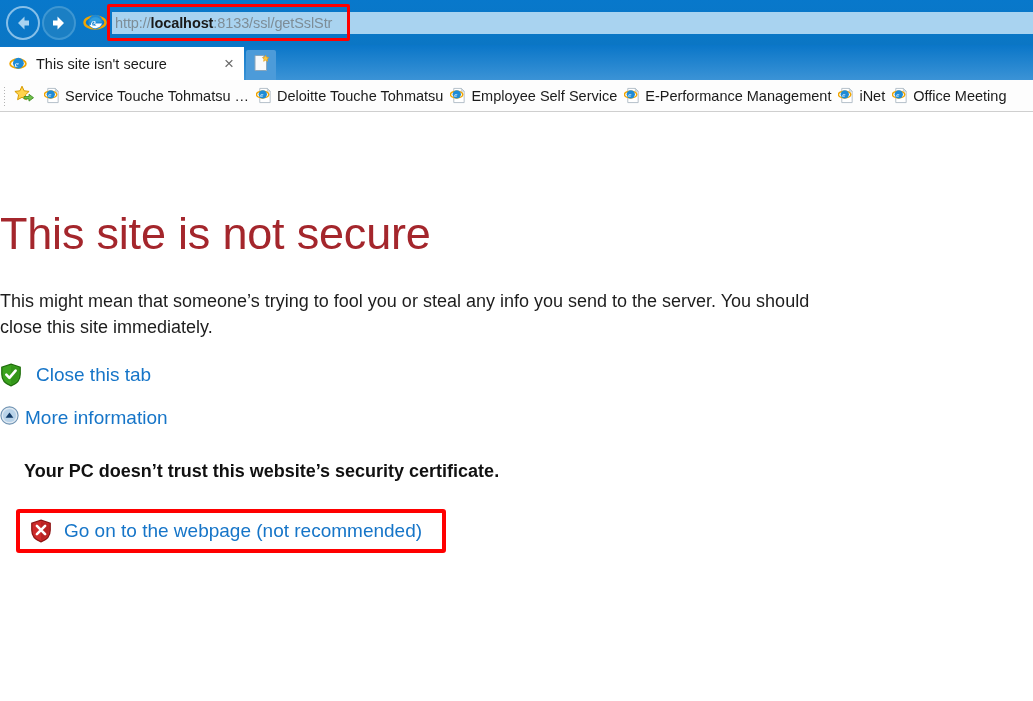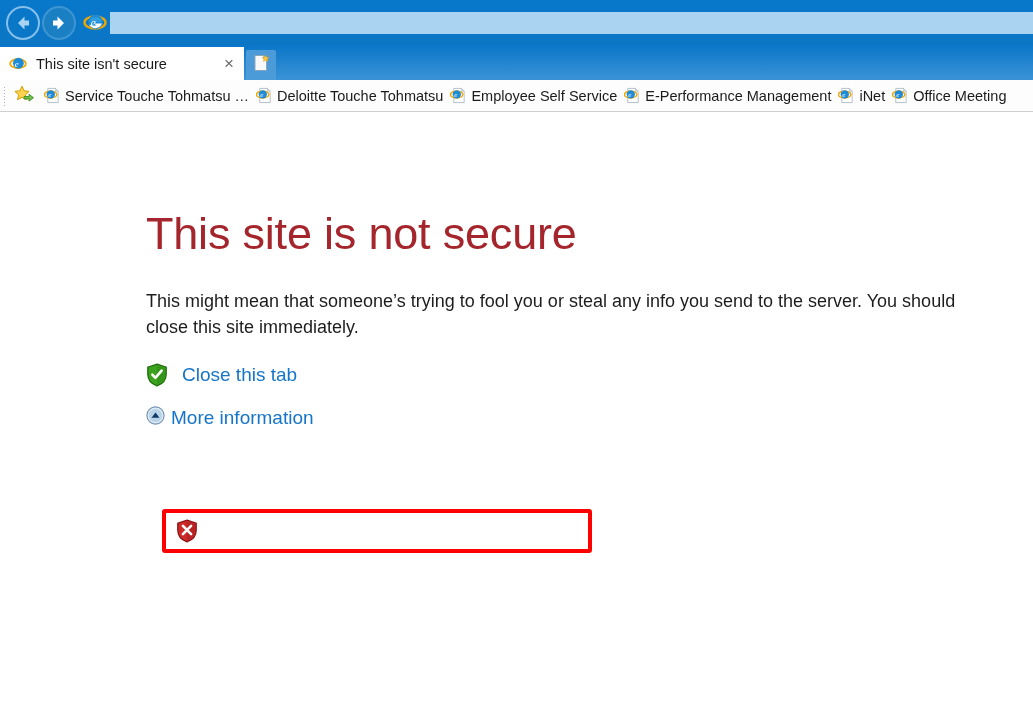--- a/index.html
+++ b/index.html
@@ -187,21 +187,20 @@
 
   
   .page {
     background: #ffffff;
     height: 588px;
     padding: 0;
     position: relative;
     overflow: hidden;
   }
   .content {
-    padding-left: 146px;
     padding-right: 24px;
     padding-top: 96px;
   }
   h1.page-title {
     margin: 0;
     font-weight: normal;
     font-size: 45px;
     line-height: 52px;
     color: #a4262c;
     letter-spacing: -0.2px;
@@ -317,20 +316,26 @@
       <svg width="24" height="24" viewBox="0 0 24 24">
         <ellipse cx="12" cy="11.5" rx="10.5" ry="6" fill="none" stroke="#f0a500" stroke-width="2.4"></ellipse>
         <circle cx="12.5" cy="11" r="7.2" fill="#1e8bd6"></circle>
         <path d="M6.2 13.8 A7.2 7.2 0 0 0 19 12.6 L12 12.6 Q12 15.5 14.6 15.2" fill="#ffffff"></path>
         <path d="M12.6 4.2 A7 7 0 0 0 5.6 11.2 L19.4 11.2 A7 7 0 0 0 12.6 4.2 Z" fill="#1e8bd6"></path>
         <path d="M6.3 10.8 h12.3 a6.4 6.4 0 0 0 -12.3 0 Z" fill="#2f9ee0"></path>
         <text x="7.6" y="16.4" font-family="'Liberation Serif', serif" font-size="12" font-style="italic" fill="#ffffff">e</text>
       </svg>
     </div>
 
+    <div class="addr-wrap">
+      <div class="addrbar" title="http://localhost:8133/ssl/getSslStr">
+        <span>http://</span><span class="host">localhost</span><span>:8133/ssl/getSslStr</span>
+      </div>
+      <div class="addr-highlight"></div>
+    </div>
 
     <div class="addr-filler"></div>
   </div>
 
   <div class="tabstrip">
     <div class="tab">
       <span class="tab-fav">
         <svg width="18" height="18" viewBox="0 0 24 24">
           <ellipse cx="12" cy="11.5" rx="10.5" ry="6" fill="none" stroke="#f0a500" stroke-width="2.4"></ellipse>
           <circle cx="12.5" cy="11" r="7.2" fill="#1e8bd6"></circle>
@@ -464,32 +469,33 @@
           <svg width="19" height="19" viewBox="0 0 19 19">
             <circle cx="9.5" cy="9.5" r="8.6" fill="#dfe9f2" stroke="#6f93b3" stroke-width="1.1"></circle>
             <circle cx="9.5" cy="9.5" r="6.6" fill="#b9d3e9"></circle>
             <path d="M5.6 11.8 L9.5 6.6 L13.4 11.8 Z" fill="#123a66"></path>
           </svg>
         </span>
         <a href="#" class="link-blue">More information</a>
       </div>
 
       <div class="detail">
-        <span class="indent"></span><br>
+        <span class="indent"></span><span>Your PC doesn’t trust this website’s security certificate.</span><br>
       </div>
 
 
       <div class="final-wrap">
         <div class="final-row">
           <span class="shield-bad">
             <svg width="22" height="24" viewBox="0 0 22 24">
               <path d="M11 1.2 L20.2 4.2 V11 C20.2 17.2 15.9 21.2 11 22.8 C6.1 21.2 1.8 17.2 1.8 11 V4.2 Z" fill="#cf2a2a" stroke="#8c1414" stroke-width="1.3"></path>
               <path d="M11 2.8 L18.8 5.3 V11 C18.8 16.3 15.2 19.9 11 21.3 Z" fill="#a81d1d" opacity=".55"></path>
               <path d="M6.9 6.9 L15.1 15.1 M15.1 6.9 L6.9 15.1" fill="none" stroke="#ffffff" stroke-width="2.6" stroke-linecap="round"></path>
             </svg>
           </span>
+          <a href="#" class="link-blue">Go on to the webpage (not recommended)</a>
         </div>
         <div class="final-highlight"></div>
       </div>
 
     </div>
   </div>
 </div>
 
 </body></html>

